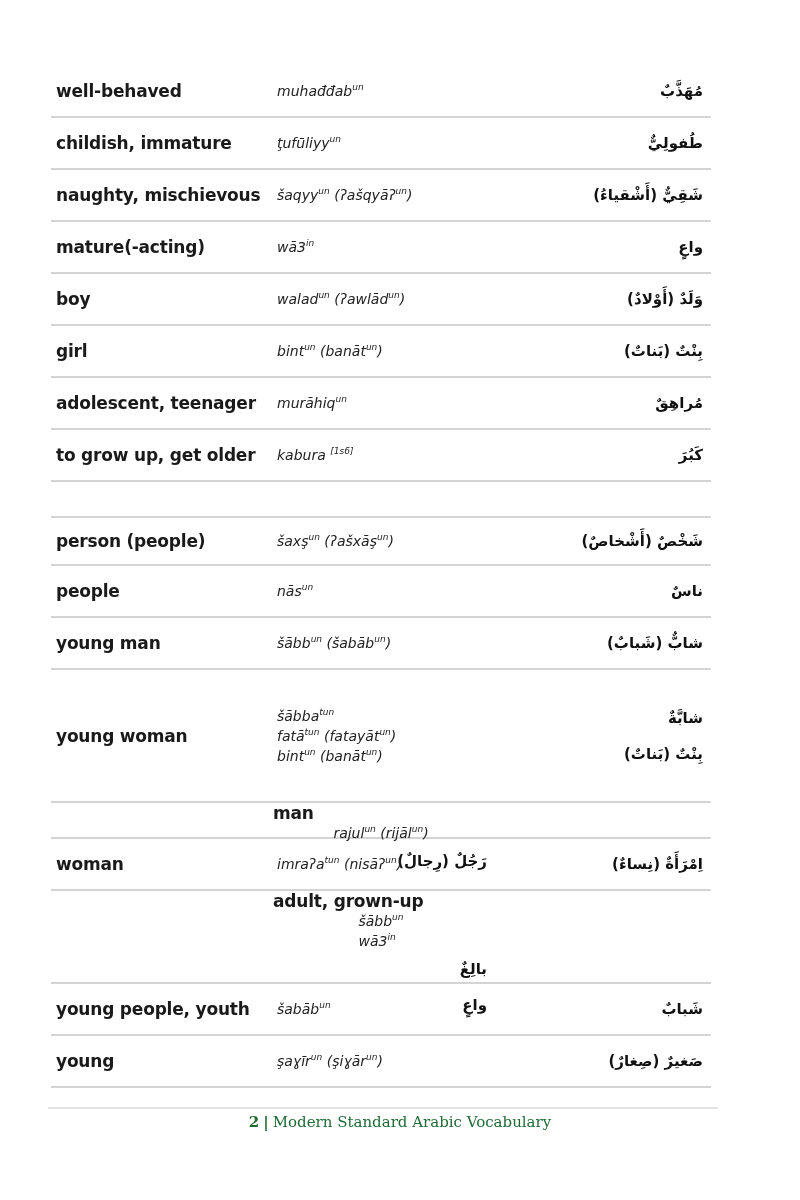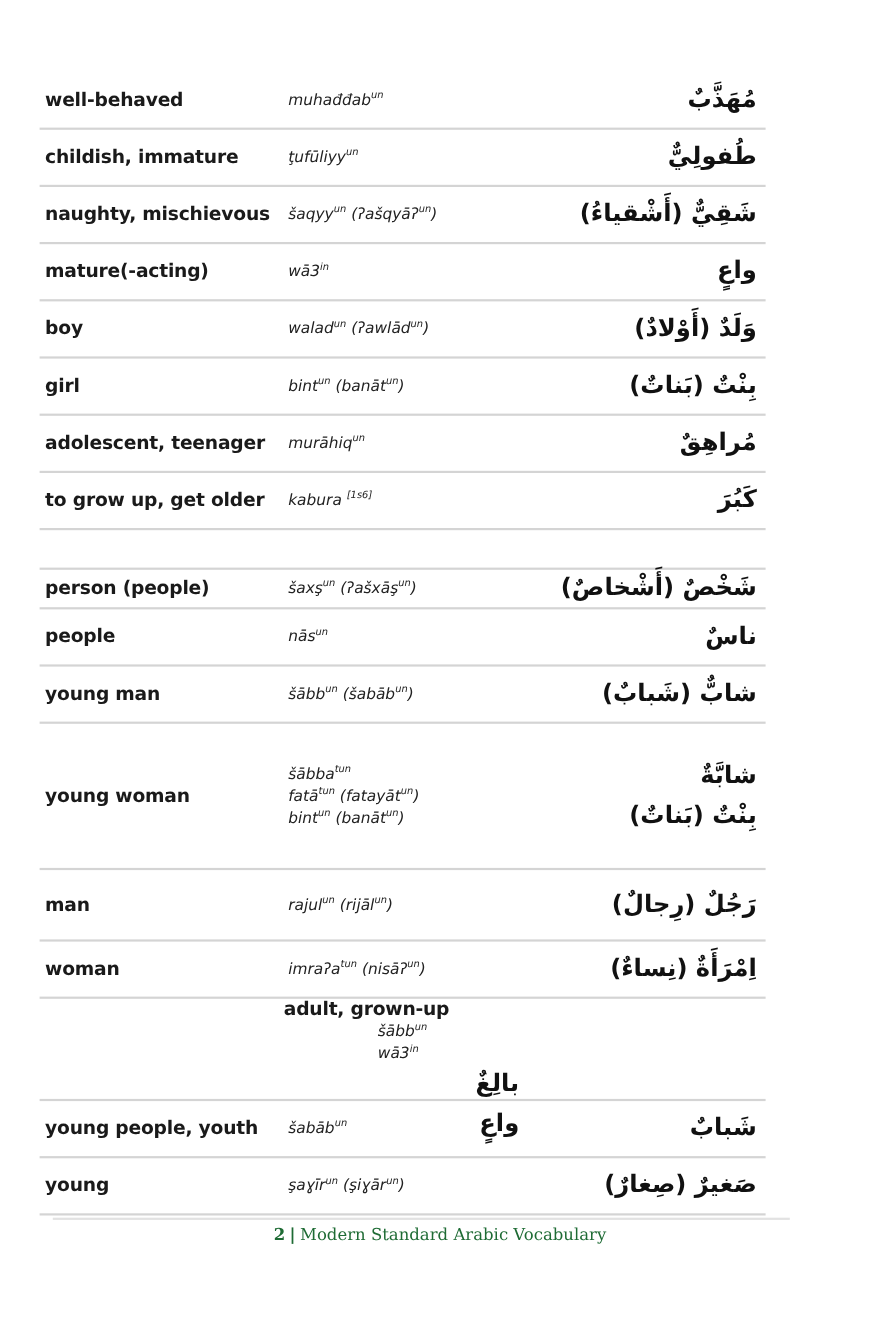--- a/index.html
+++ b/index.html
@@ -1,22 +1,22 @@
 <!DOCTYPE html>
 <html><head>
 <meta charset="utf-8">
 <style>
   html, body { margin: 0; padding: 0; background: #ffffff; }
   body { width: 800px; height: 1200px; position: relative; overflow: hidden; font-family: "DejaVu Sans", sans-serif; color: #111; }
-  .table { position: absolute; left: 36px; width: 660px; }
+  .table { position: absolute; left: 51px; width: 660px; }
   .row { display: flex; align-items: center; border-bottom: 2px solid #d4d4d4; box-sizing: border-box; }
   .en { width: 221px; padding-left: 5px; font-family: "DejaVu Sans", sans-serif; font-weight: bold; font-size: 17px; color: #1a1a1a; letter-spacing: -0.2px; }
   .tr { flex: 1; font-family: "DejaVu Sans", sans-serif; font-style: italic; font-size: 14px; color: #222; line-height: 20px; }
   .tr sup { font-size: 9px; vertical-align: 6px; line-height: 0; }
-  .ar { width: 220px; text-align: right; direction: rtl; font-family: "DejaVu Sans", sans-serif; font-weight: bold; font-size: 22px; color: #111; padding-right: 8px; line-height: 36px; }
+  .ar { width: 220px; text-align: right; direction: rtl; font-family: "DejaVu Sans", sans-serif; font-weight: bold; font-size: 15px; color: #111; padding-right: 8px; line-height: 36px; }
   .ar-line { display: block; }
   .gap { height: 36px; border-bottom: 2px solid #d4d4d4; box-sizing: border-box; }
   .footer-rule { position: absolute; left: 48px; width: 670px; top: 1107px; height: 0; border-top: 2px solid #e2e2e2; }
   .footer { position: absolute; top: 1113px; left: 0; width: 800px; text-align: center; font-family: "DejaVu Serif", serif; font-size: 15px; color: #1e6b34; }
   .footer .num { font-weight: bold; }
   .footer .bar { font-weight: bold; margin: 0 4px; }
 </style>
 </head>
 <body>
 
@@ -77,21 +77,21 @@
       <div class="tr"><span>kabura </span><sup>[1s6]</sup></div>
       <div class="ar">
           <span class="ar-line">كَبُرَ</span>
         </div>
     </div>
   </div>
 
   <div class="gap"></div>
 
   <div>
-    <div class="row" style="height:36px;">
+    <div class="row" style="height:48px;">
       <div class="en">person (people)</div>
       <div class="tr"><span>šaxş</span><sup>un</sup> (<span>ʔašxāş</span><sup>un</sup>)</div>
       <div class="ar">
           <span class="ar-line">شَخْصٌ (أَشْخاصٌ)</span>
         </div>
     </div>
     <div class="row" style="height:52px;">
       <div class="en">people</div>
       <div class="tr"><span>nās</span><sup>un</sup></div>
       <div class="ar">
@@ -110,21 +110,21 @@
       <div class="tr">
         <div><span>šābba</span><sup>tun</sup></div>
         <div><span>fatā</span><sup>tun</sup> (<span>fatayāt</span><sup>un</sup>)</div>
         <div><span>bint</span><sup>un</sup> (<span>banāt</span><sup>un</sup>)</div>
       </div>
       <div class="ar">
         <span class="ar-line">شابَّةٌ</span>
         <span class="ar-line">بِنْتٌ (بَناتٌ)</span>
       </div>
     </div>
-    <div class="row" style="height:65px;">
+    <div class="row" style="height:36px;flex-direction:column;">
       <div class="en">man</div>
       <div class="tr"><span>rajul</span><sup>un</sup> (<span>rijāl</span><sup>un</sup>)</div>
       <div class="ar">
           <span class="ar-line">رَجُلٌ (رِجالٌ)</span>
         </div>
     </div>
     <div class="row" style="height:52px;">
       <div class="en">woman</div>
       <div class="tr"><span>imraʔa</span><sup>tun</sup> (<span>nisāʔ</span><sup>un</sup>)</div>
       <div class="ar">

